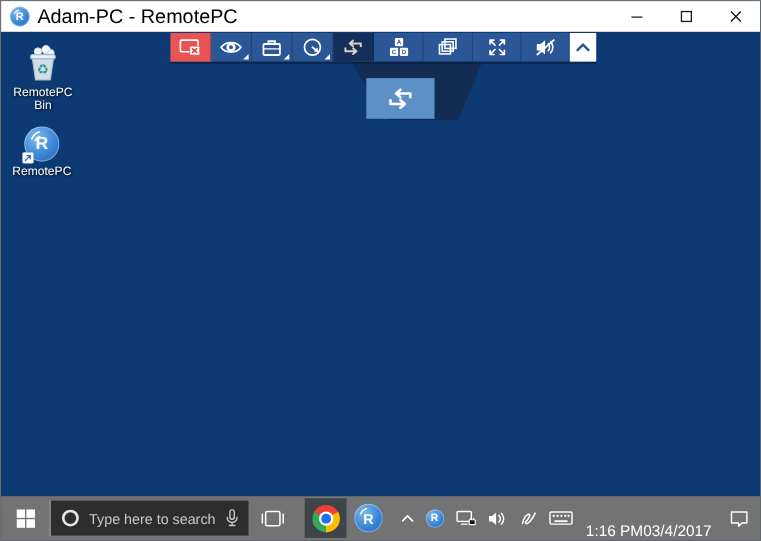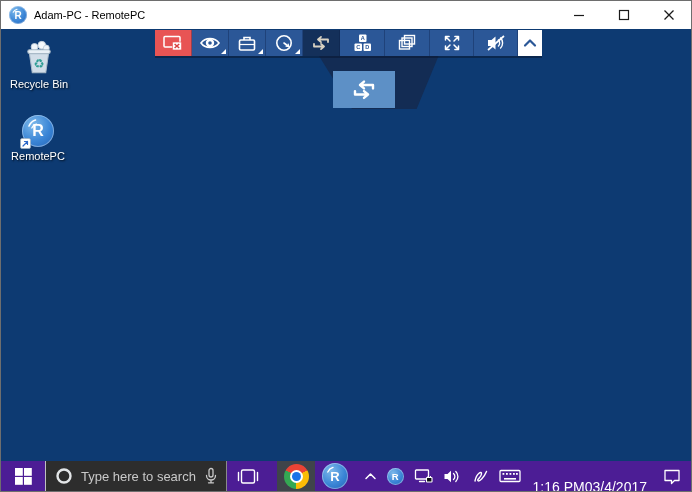--- a/index.html
+++ b/index.html
@@ -2,21 +2,21 @@
 <html><head>
 <meta charset="utf-8">
 <style>
   html,body{margin:0;padding:0;background:#888;font-family:"Liberation Sans",sans-serif;}
   *{box-sizing:border-box;}
   .window{width:692px;height:492px;border:1px solid #6e6e6e;background:#0d3a72;display:flex;flex-direction:column;position:relative;overflow:hidden;}
 
   
   .titlebar{height:28px;background:#ffffff;display:flex;align-items:center;flex:0 0 auto;}
   .titlebar .app-icon{width:18px;height:18px;margin:0 7px 0 8px;flex:0 0 auto;}
-  .titlebar .title{font-size:11px;color:#000;white-space:nowrap;}
+  .titlebar .title{font-size:18px;color:#000;white-space:nowrap;}
   .titlebar .spacer{flex:1;}
   .caption-btn{width:45px;height:28px;display:flex;align-items:center;justify-content:center;flex:0 0 auto;}
   .caption-btn svg{display:block;}
 
   
   .desktop{position:relative;flex:1 1 auto;background:#0d3a72;overflow:hidden;}
 
   
   .toolbar{position:absolute;left:154px;top:1px;height:26px;display:flex;background:#2b5797;box-shadow:0 2px 0 rgba(10,24,50,.55);}
   .tb-btn{height:26px;display:flex;align-items:center;justify-content:center;position:relative;border-right:1px solid rgba(10,30,70,.35);}
@@ -40,21 +40,21 @@
   .dicon .glyph{height:36px;display:flex;align-items:flex-end;justify-content:center;}
   .dicon .dlabel{margin-top:3px;font-size:11px;color:#fff;text-align:center;text-shadow:1px 1px 2px rgba(0,0,0,.85);line-height:12px;}
   .dicon-recycle{left:6px;top:10px;}
   .dicon-rpc{left:5px;top:82px;}
   .rpc-circle{border-radius:50%;background:radial-gradient(circle at 35% 30%,#7db9ea,#3a85d6 55%,#2566b8 95%);
     display:flex;align-items:center;justify-content:center;position:relative;box-shadow:0 0 0 1px rgba(255,255,255,.35) inset;}
   .rpc-circle .r-letter{color:#fff;font-weight:bold;font-family:"Liberation Sans",sans-serif;}
   .rpc-arc{position:absolute;}
 
   
-  .taskbar{height:30px;background:#4c1d95;flex:0 0 auto;display:flex;align-items:center;color:#fff;}
+  .taskbar{height:40px;background:#737373;flex:0 0 auto;display:flex;align-items:center;color:#fff;}
   .tk-btn{height:36px;display:flex;align-items:center;justify-content:center;flex:0 0 auto;}
   .start-btn{width:44px;}
   .searchbox{width:182px;height:34px;margin:1px 0;background:#2d2d2d;border:1px solid #8a8a8a;border-left-color:#bfbfbf;
     display:flex;align-items:center;flex:0 0 auto;}
   .searchbox .ring{margin:0 8px 0 9px;flex:0 0 auto;}
   .searchbox input{flex:1;background:transparent;border:none;outline:none;color:#c9c9c9;font-size:13px;
     font-family:"Liberation Sans",sans-serif;padding:0;min-width:0;}
   .searchbox input::placeholder{color:#c9c9c9;opacity:1;}
   .searchbox .mic{margin:0 8px 0 4px;flex:0 0 auto;}
   .taskview{width:42px;}
@@ -196,21 +196,21 @@
       <div class="glyph">
         <svg width="36" height="36" viewBox="0 0 32 32">
           <circle cx="12" cy="7" r="3" fill="#f2f6fa" stroke="#c4d0da" stroke-width="0.8"></circle>
           <circle cx="18.5" cy="5.5" r="3.4" fill="#f6f9fc" stroke="#c4d0da" stroke-width="0.8"></circle>
           <circle cx="22.5" cy="8" r="2.6" fill="#eef3f8" stroke="#c4d0da" stroke-width="0.8"></circle>
           <rect x="6" y="9.5" width="20" height="3.4" rx="1.6" fill="#e9f0f6" stroke="#a9bac8" stroke-width="0.9"></rect>
           <path d="M7.5 13 L10 30 H22 L24.5 13 Z" fill="#dce6ee" fill-opacity="0.95" stroke="#a9bac8" stroke-width="0.9"></path>
           <text x="16" y="25.5" font-size="11" fill="#2f9d94" text-anchor="middle">♻</text>
         </svg>
       </div>
-      <div class="dlabel">Recycle Bin</div>
+      <div class="dlabel">RemotePC Bin</div>
     </div>
 
     <div class="dicon dicon-rpc">
       <div class="glyph">
         <div class="rpc-circle" style="width:32px;height:32px;">
           <span class="r-letter" style="font-size:16px;">R</span>
           <svg class="rpc-arc" width="32" height="32" viewBox="0 0 32 32" style="left:0;top:0;">
             <path d="M7 11 A10.5 10.5 0 0 1 13.5 5" fill="none" stroke="#fff" stroke-width="1.6" stroke-linecap="round"></path>
             <path d="M9.8 13 A7 7 0 0 1 14.2 9" fill="none" stroke="#fff" stroke-width="1.3" stroke-linecap="round"></path>
           </svg>

